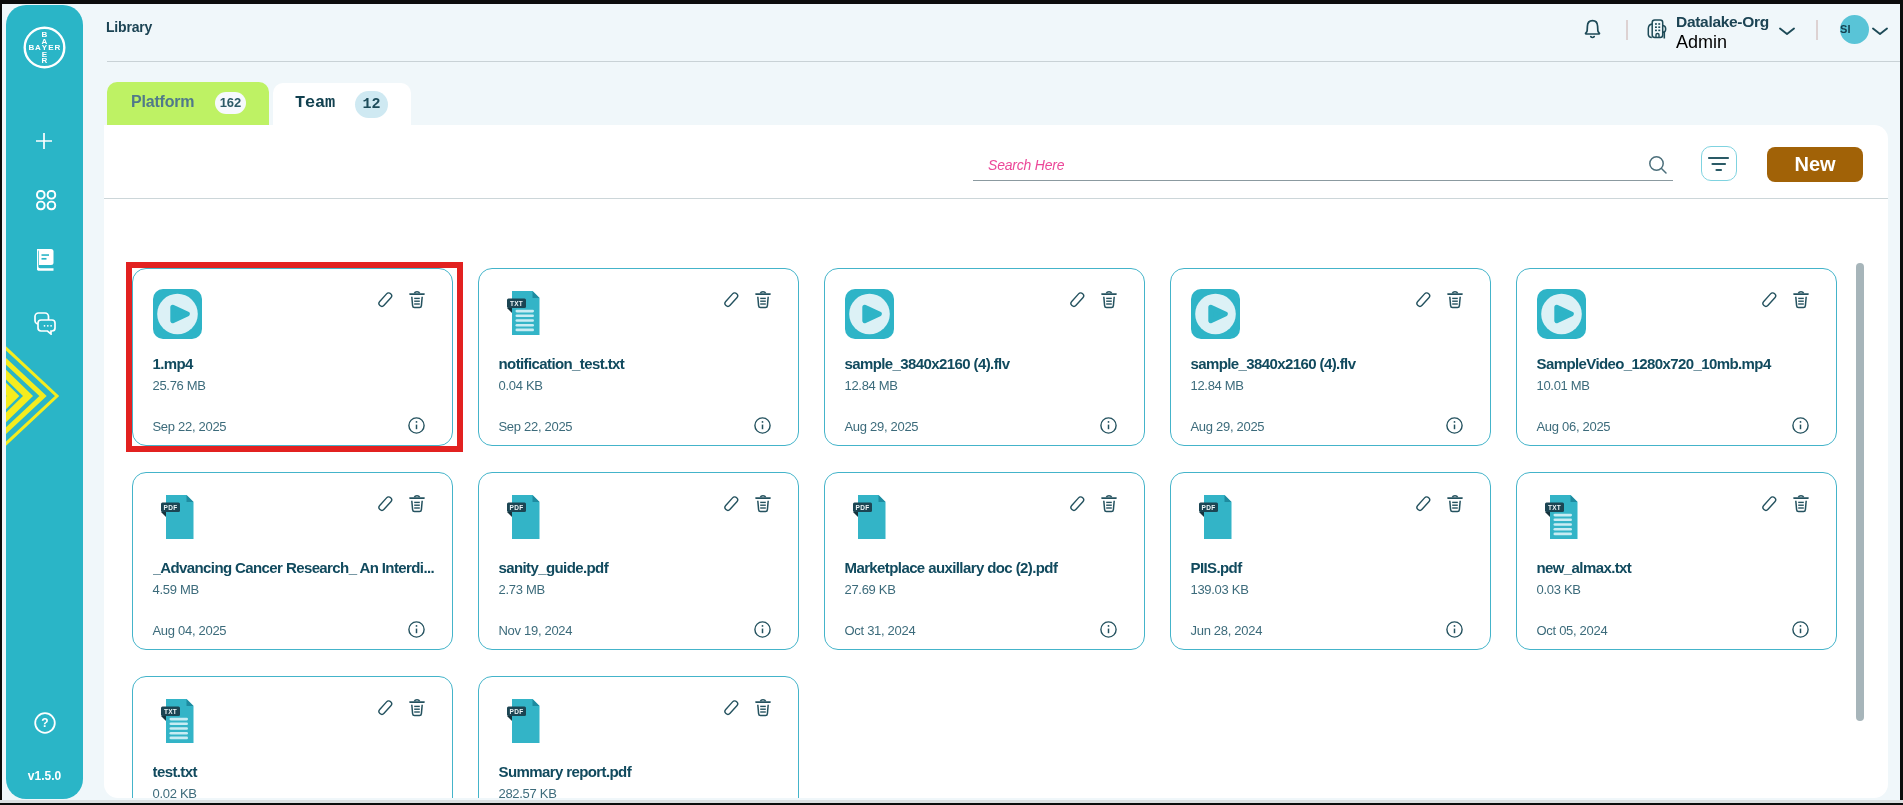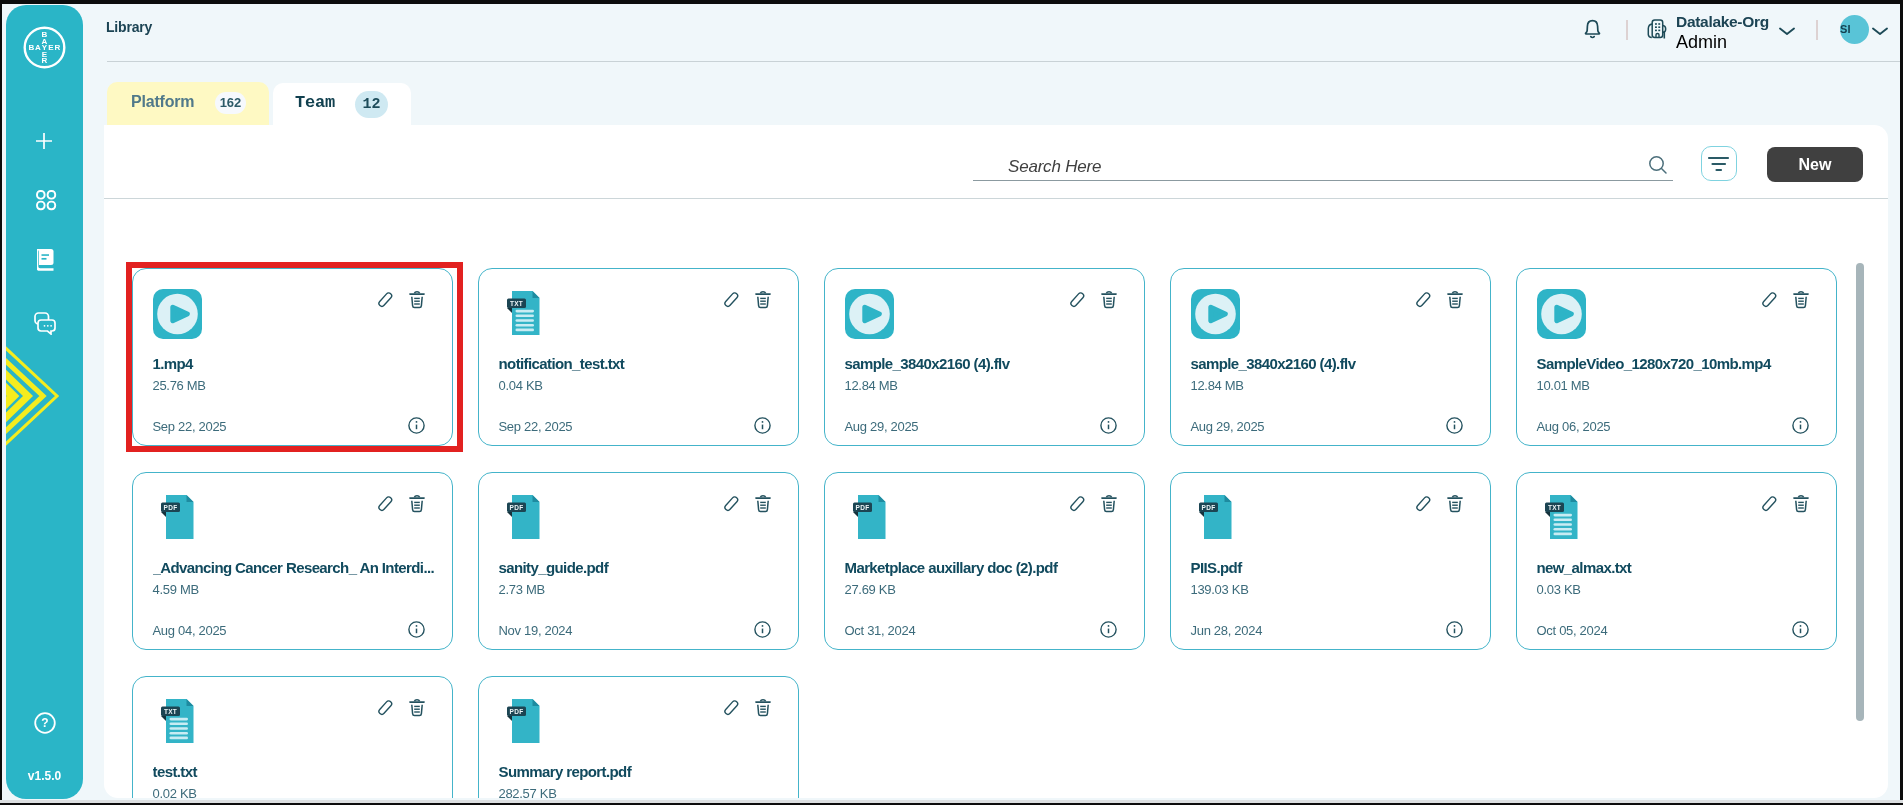--- a/index.html
+++ b/index.html
@@ -26,35 +26,35 @@
 #sep1 { left:1626px; top:20px; width:2px; height:20px; background:#ddd2d2; }
 #org-ic { left:1647px; top:19px; }
 #org-name { left:1676px; top:13px; font-size:15.5px; font-weight:bold; color:#1c4454; letter-spacing:-0.3px; }
 #org-role { left:1676px; top:32px; font-size:18px; color:#000000; }
 #caret1 { left:1778px; top:26.5px; }
 #sep2 { left:1816px; top:20px; width:2px; height:20px; background:#ddd2d2; }
 #avatar { left:1840px; top:15px; width:29px; height:29px; border-radius:50%; background:#59c4d7; color:#123f4f; font-size:11px; font-weight:bold; text-align:left; line-height:29px; letter-spacing:0.2px; }
 #caret2 { left:1871px; top:26.5px; }
 
 
-#tab-platform { left:107px; top:82px; width:162px; height:43px; background:#fef9c3; border-radius:10px 10px 0 0; z-index:5; }
+#tab-platform { left:107px; top:82px; width:162px; height:43px; background:#bef264; border-radius:10px 10px 0 0; z-index:5; }
 #tab-platform .t { position:absolute; left:24px; top:11px; font-size:16px; font-weight:bold; color:#50798a; letter-spacing:-0.2px; }
 #tab-platform .b { position:absolute; left:108px; top:10px; width:31px; height:22px; background:#f6f9fd; border-radius:11px; font-size:13px; font-weight:bold; color:#2c5a68; text-align:center; line-height:22px; }
 #tab-team { left:273px; top:83px; width:138px; height:44px; background:#ffffff; border-radius:10px 10px 0 0; z-index:5;font-family:Liberation Mono, monospace; }
 #tab-team .t { position:absolute; left:22px; top:10px; font-size:17px; font-weight:bold; color:#11404f; letter-spacing:-0.2px; }
 #tab-team .b { position:absolute; left:82px; top:8px; width:33px; height:27px; background:#cfe9f2; border-radius:14px; font-size:15px; font-weight:bold; color:#1d4c5a; text-align:center; line-height:27px; }
 
 
 #panel { left:104px; top:125px; width:1784px; height:673px; background:#ffffff; border-radius:0 14px 14px 14px; z-index:4; overflow:hidden; }
 #panel .abs { position:absolute; }
 #search-line { left:869px; top:55px; width:700px; height:1px; background:#8b9aa0; }
-#search-ph { left:904px; top:32px; font-size:17px; font-style:italic; color:#404040; letter-spacing:-0.2px; }
+#search-ph { left:884px; top:32px; font-size:14px; font-style:italic; color:#ec4899; letter-spacing:-0.2px; }
 #mag { left:1544px; top:30px; }
 #filter-btn { left:1597px; top:21px; width:36px; height:35px; border:1.5px solid #7fd3e0; border-radius:10px; background:#fff; }
-#new-btn { left:1663px; top:22px; width:96px; height:35px; background:#404040; border-radius:8px; color:#ffffff; font-size:16px; font-weight:bold; text-align:center; line-height:35px; }
+#new-btn { left:1663px; top:22px; width:96px; height:35px; background:#a16207; border-radius:8px; color:#ffffff; font-size:20px; font-weight:bold; text-align:center; line-height:35px; }
 #row-line { left:0px; top:73px; width:1784px; height:1px; background:#ccd6d9; }
 #sect-h { left:27px; top:98px; font-size:22px; font-weight:bold; color:#2e5d6d; letter-spacing:-0.3px; }
 
 
 .card { position:absolute; width:321px; height:178px; background:#fff; border:1.2px solid #44b4ca; border-radius:14px; }
 .card .nm { position:absolute; left:20px; top:86px; width:297px; font-size:15px; font-weight:bold; color:#114a5e; letter-spacing:-0.6px; white-space:nowrap; overflow:hidden; }
 .card .sz { position:absolute; left:20px; top:109px; font-size:13px; color:#3c6b7b; letter-spacing:-0.3px; }
 .card .dt { position:absolute; left:20px; top:150px; font-size:13px; color:#3c6b7b; letter-spacing:-0.3px; }
 .card .pencil { position:absolute; left:243px; top:22px; }
 .card .trash { position:absolute; left:276px; top:22px; }

